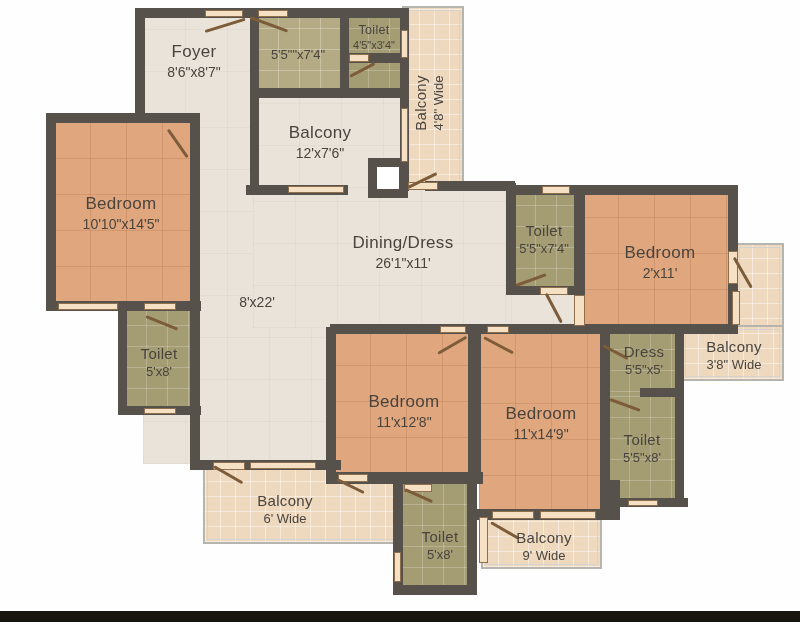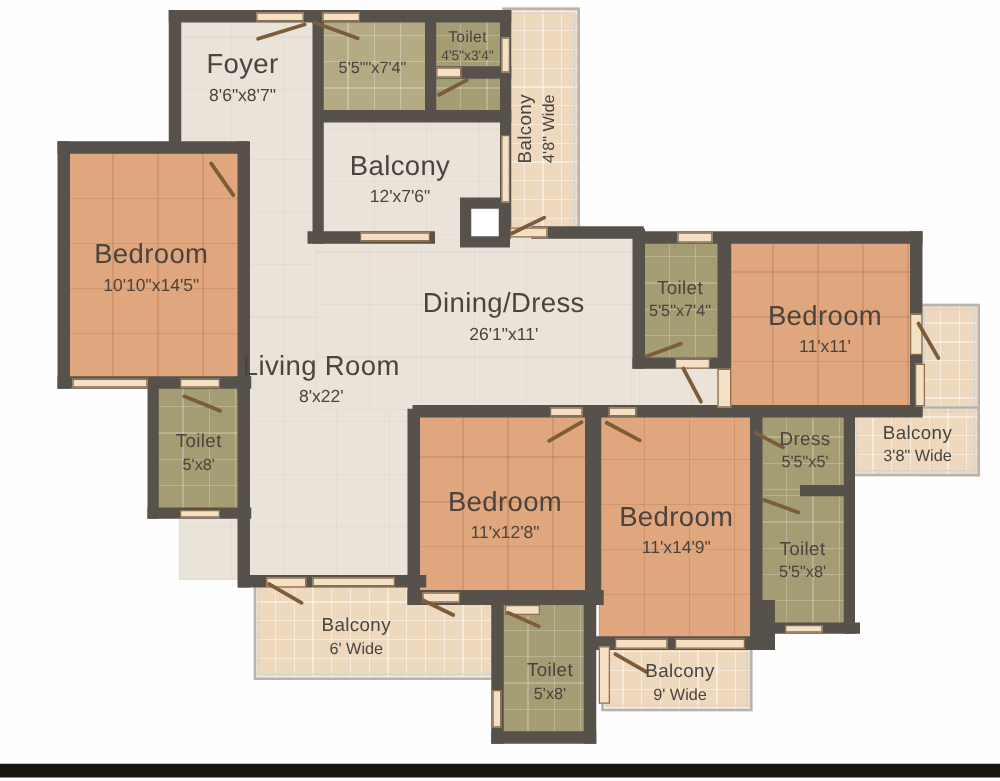--- a/index.html
+++ b/index.html
@@ -22,21 +22,21 @@
     repeating-linear-gradient(0deg,rgba(255,255,255,.45) 0 1px,transparent 1px 15px),
     repeating-linear-gradient(90deg,rgba(255,255,255,.45) 0 1px,transparent 1px 15px);
     border:2px solid #b5b4ae;outline:1px solid #d4d3cd;outline-offset:-5px;}
   .w{background:#57514b;}
   .duct-inner{background:#ffffff;}
   .s{background:#f5e0c4;border:1px solid #8d6f4e;}
   .d{height:3px;background:#7c5c39;transform-origin:left center;border-radius:2px;}
   .lbl{position:absolute;transform:translate(-50%,-50%);text-align:center;color:#4a443e;
        line-height:1.3;white-space:nowrap;z-index:9;}
   .lbl .rn{letter-spacing:.3px;}
-  .lg .rn{font-size:22px;} .lg .rd{font-size:14px;}
+  .lg .rn{font-size:17px;} .lg .rd{font-size:14px;}
   .md .rn{font-size:15px;} .md .rd{font-size:13px;}
   .xs .rn{font-size:12.5px;} .xs .rd{font-size:11px;}
   .vert{transform:translate(-50%,-50%) rotate(-90deg);}
   .wrap .rn{white-space:normal;width:96px;margin:0 auto;}
   .bar{left:0;top:611px;width:800px;height:11px;background:#18140f;}
 </style>
 </head>
 <body>
 
 <div class="canvas">
@@ -170,34 +170,33 @@
   </div>
   <div class="lbl lg" style="left:121px;top:213px">
     <div class="rn">Bedroom</div>
     <div class="rd">10'10"x14'5"</div>
   </div>
   <div class="lbl lg" style="left:403px;top:252px">
     <div class="rn">Dining/Dress</div>
     <div class="rd">26'1"x11'</div>
   </div>
   <div class="lbl lg" style="left:257px;top:302px">
-    <div class="rn">Living Room</div>
     <div class="rd">8'x22'</div>
   </div>
   <div class="lbl md" style="left:159px;top:362px">
     <div class="rn">Toilet</div>
     <div class="rd">5'x8'</div>
   </div>
   <div class="lbl md" style="left:544px;top:239px">
     <div class="rn">Toilet</div>
     <div class="rd">5'5"x7'4"</div>
   </div>
   <div class="lbl lg" style="left:660px;top:262px">
     <div class="rn">Bedroom</div>
-    <div class="rd">11'x11'</div>
+    <div class="rd">2'x11'</div>
   </div>
   <div class="lbl md" style="left:734px;top:355px">
     <div class="rn">Balcony</div>
     <div class="rd">3'8" Wide</div>
   </div>
   <div class="lbl md" style="left:644px;top:360px">
     <div class="rn">Dress</div>
     <div class="rd">5'5"x5'</div>
   </div>
   <div class="lbl md" style="left:642px;top:448px">

